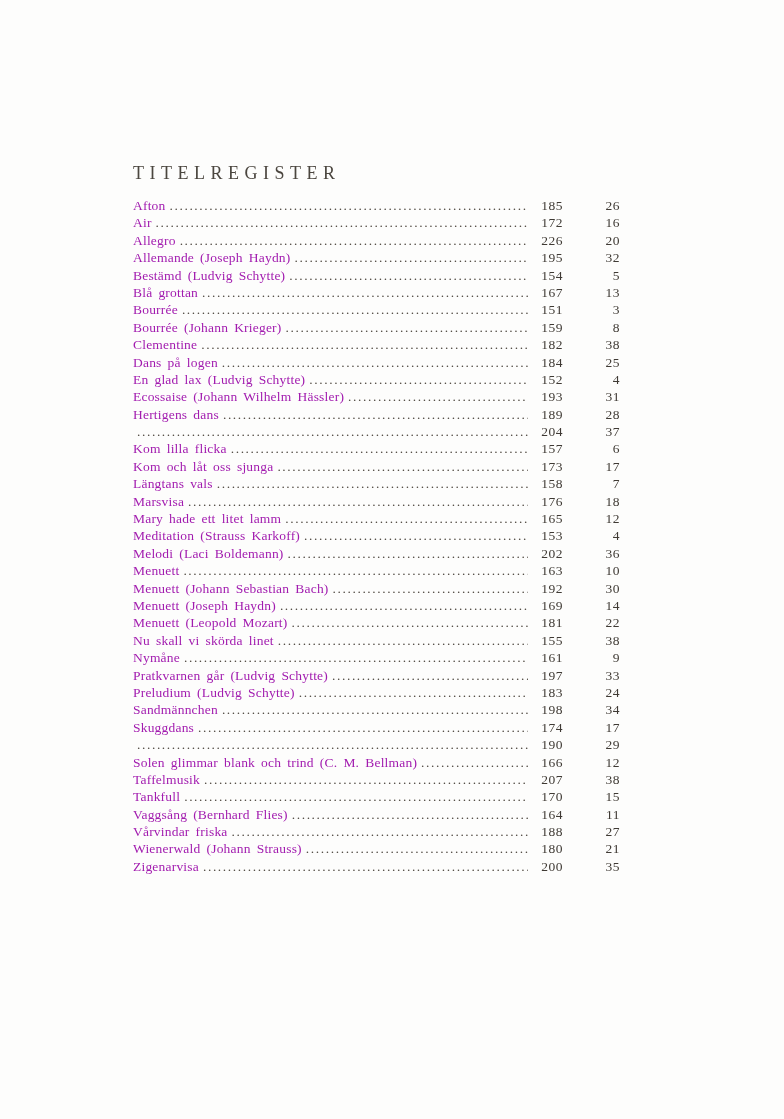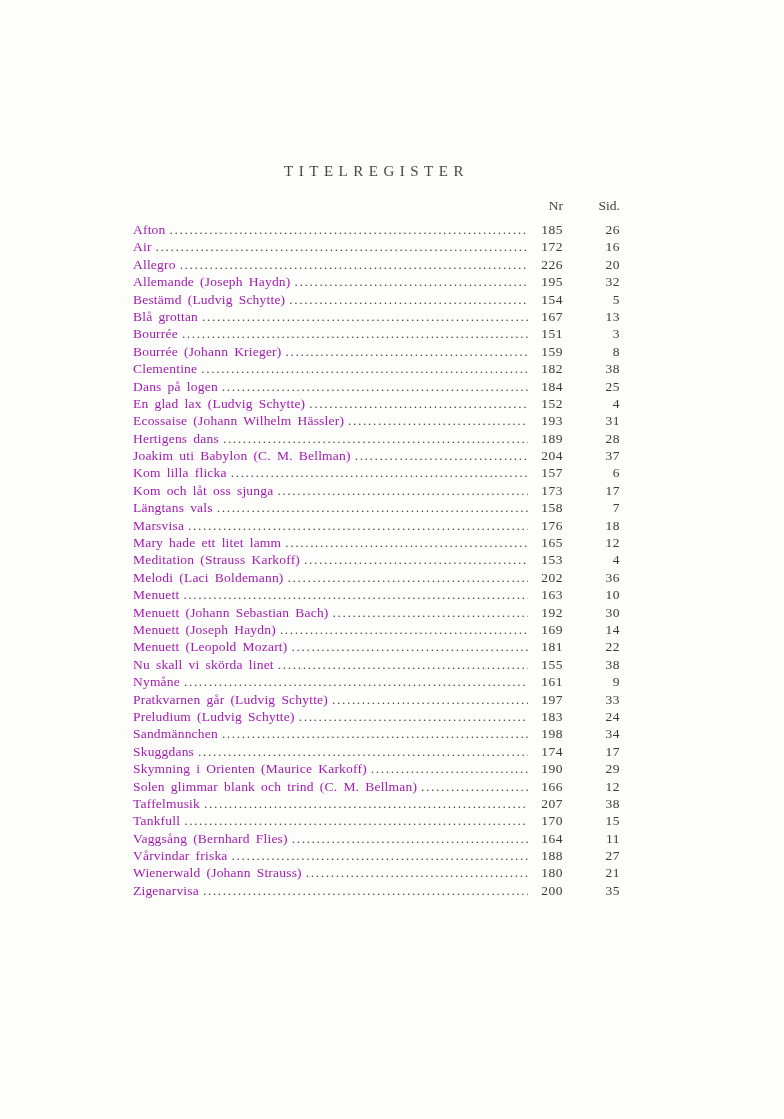--- a/index.html
+++ b/index.html
@@ -14,22 +14,22 @@
     background: #fdfdfc;
     color: #423d36;
     overflow: hidden;
     margin: 0;
   }
   .title {
     position: absolute;
     top: 163px;
     left: 133px;
     width: 487px;
-    text-align: center;
-    font-size: 15px;
+    text-align: left;
+    font-size: 18px;
     letter-spacing: 5.5px;
     color: #4b463f;
     white-space: nowrap;
   }
   .toc {
     position: absolute;
     left: 133px;
     top: 197px;
     width: 487px;
   }
@@ -71,25 +71,20 @@
 </style>
 </head>
 <body>
 
 <div class="page">
 
   <div class="title">TITELREGISTER</div>
 
   <div class="toc">
 
-    <div class="header-row">
-      <span class="h-spacer"></span>
-      <span class="col-nr">Nr</span>
-      <span class="col-sid">Sid.</span>
-    </div>
 
     <div>
   <div class="row">
     <span class="t">Afton</span>
     <span class="leader">................................................................................................................................................................</span>
     <span class="nr col-nr">185</span>
     <span class="sid col-sid">26</span>
   </div>
 
   <div class="row">
@@ -170,21 +165,20 @@
   </div>
 
   <div class="row">
     <span class="t">Hertigens dans</span>
     <span class="leader">................................................................................................................................................................</span>
     <span class="nr col-nr">189</span>
     <span class="sid col-sid">28</span>
   </div>
 
   <div class="row">
-    <span class="t">Joakim uti Babylon (C. M. Bellman)</span>
     <span class="leader">................................................................................................................................................................</span>
     <span class="nr col-nr">204</span>
     <span class="sid col-sid">37</span>
   </div>
 
   <div class="row">
     <span class="t">Kom lilla flicka</span>
     <span class="leader">................................................................................................................................................................</span>
     <span class="nr col-nr">157</span>
     <span class="sid col-sid">6</span>
@@ -296,21 +290,20 @@
   </div>
 
   <div class="row">
     <span class="t">Skuggdans</span>
     <span class="leader">................................................................................................................................................................</span>
     <span class="nr col-nr">174</span>
     <span class="sid col-sid">17</span>
   </div>
 
   <div class="row">
-    <span class="t">Skymning i Orienten (Maurice Karkoff)</span>
     <span class="leader">................................................................................................................................................................</span>
     <span class="nr col-nr">190</span>
     <span class="sid col-sid">29</span>
   </div>
 
   <div class="row">
     <span class="t">Solen glimmar blank och trind (C. M. Bellman)</span>
     <span class="leader">................................................................................................................................................................</span>
     <span class="nr col-nr">166</span>
     <span class="sid col-sid">12</span>

